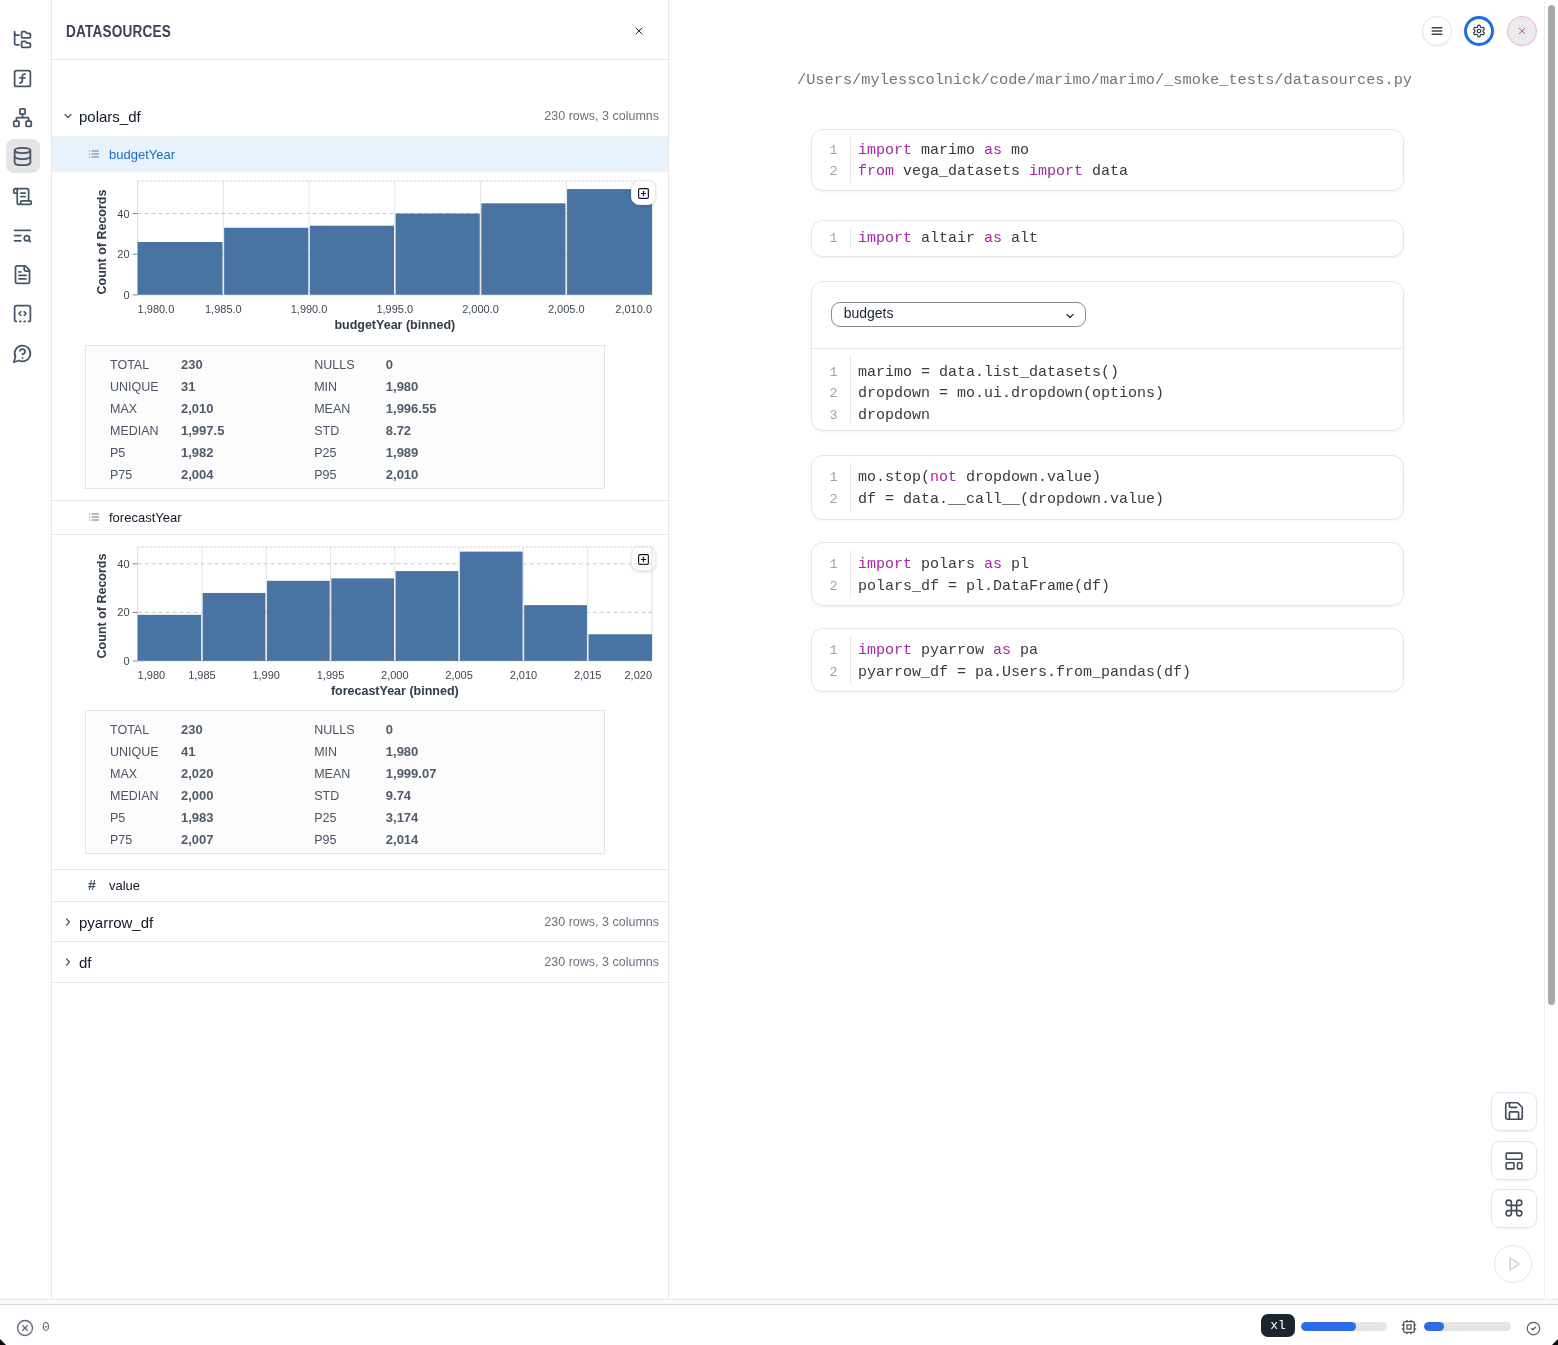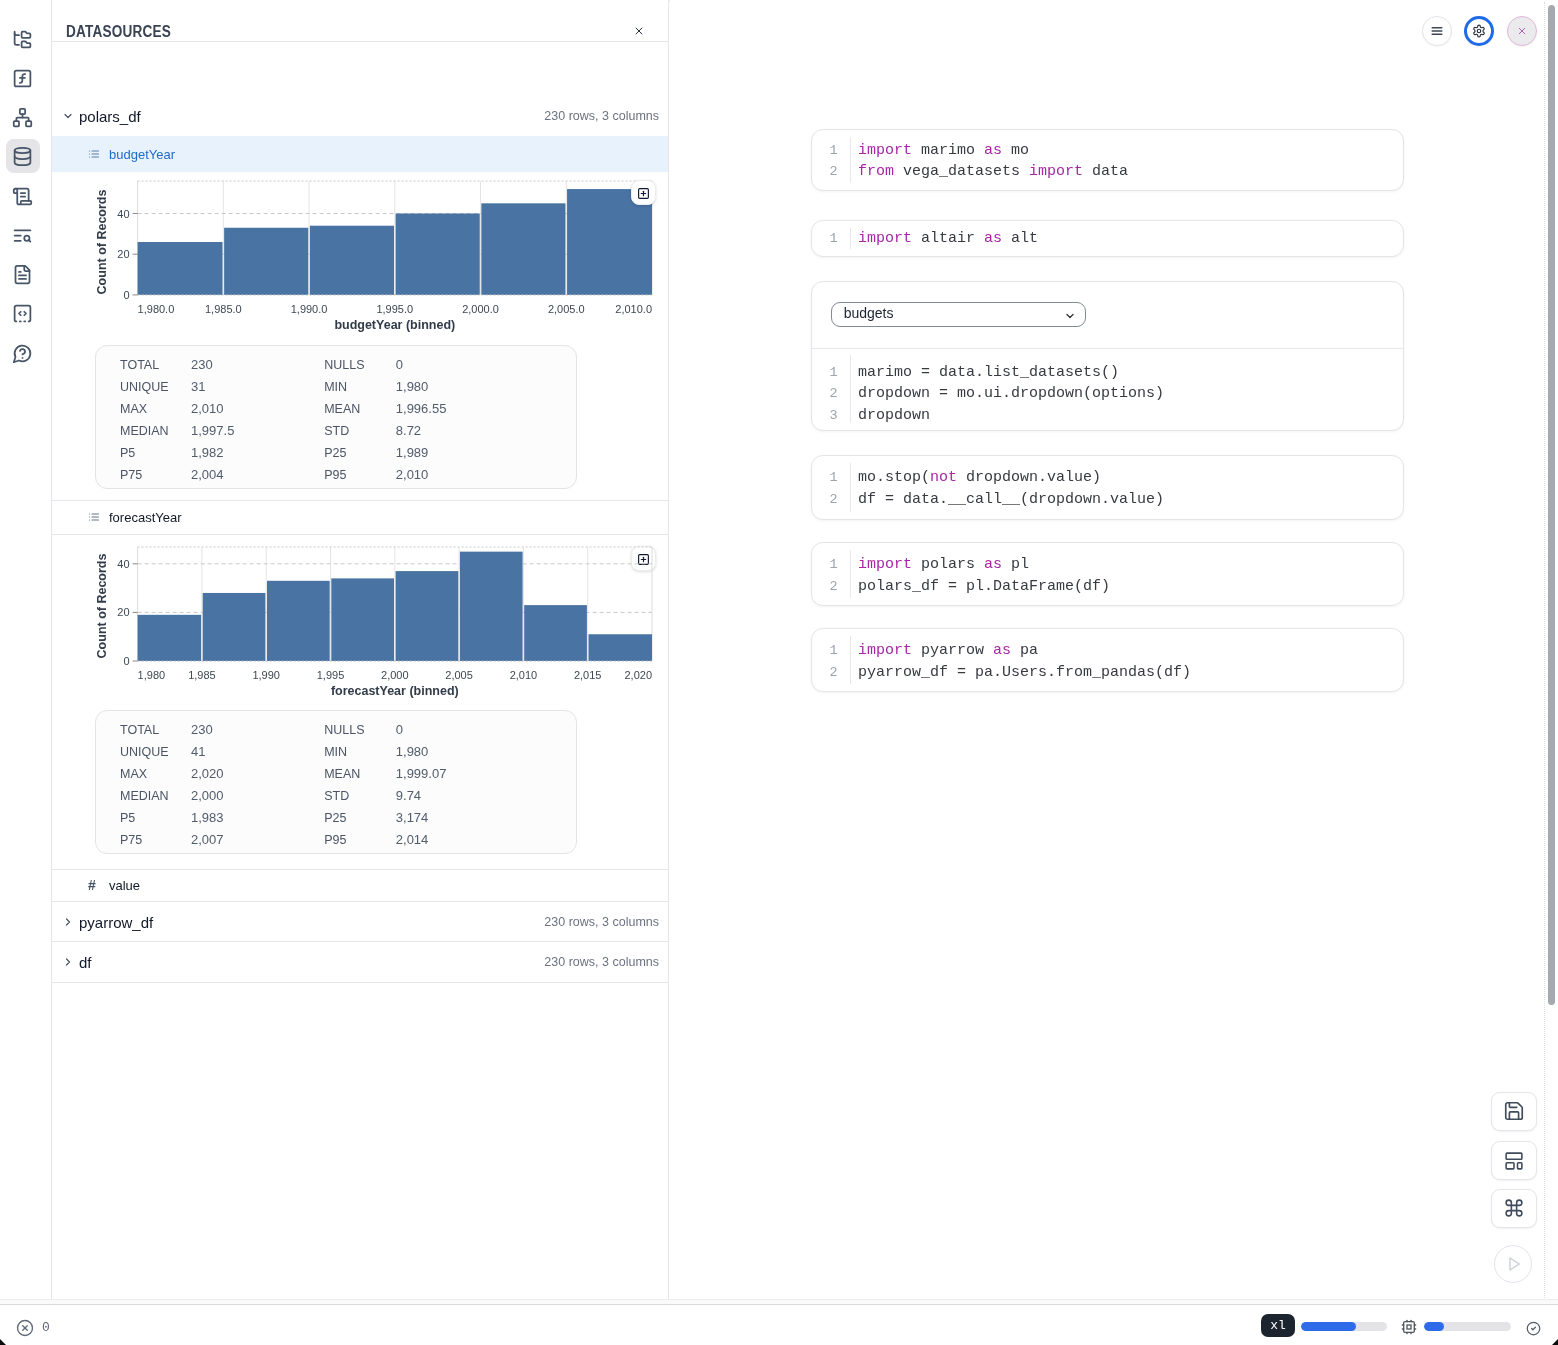--- a/index.html
+++ b/index.html
@@ -5,37 +5,37 @@
 * { margin:0; padding:0; box-sizing:border-box; }
 html,body { width:1558px; height:1345px; background:#fff; font-family:"Liberation Sans", sans-serif; overflow:hidden; position:relative; color:#1f2937; }
 .abs { position:absolute; }
 svg { display:block; }
 
 #rail { position:absolute; left:0; top:0; width:52px; height:1299px; background:#fff; border-right:1px solid #e5e7eb; }
 .ricon { position:absolute; left:11.5px; width:21px; height:21px; color:#475569; }
 #railsel { position:absolute; left:6px; top:139px; width:34px; height:34px; background:#e5e5e8; border-radius:8px; }
 
 #panel { position:absolute; left:52px; top:0; width:617px; height:1299px; background:#fff; border-right:1px solid #e5e7eb; }
-#phead { position:absolute; left:0; top:0; width:100%; height:42px; border-bottom:1px solid #e5e7eb;text-align:right; }
+#phead { position:absolute; left:0; top:0; width:100%; height:60px; border-bottom:1px solid #e5e7eb;text-align:right; }
 #ptitle { position:absolute; left:14px; top:23px; font-size:16px; font-weight:bold; letter-spacing:.2px; color:#3a4353; transform:scaleX(.85); transform-origin:left center; }
 #pclose { position:absolute; left:581px; top:25px; width:12px; height:12px; color:#252f3f; }
 #psearch { position:absolute; left:0; top:58px; width:100%; height:36px; border-bottom:1px solid #e5e7eb; }
 #psearch svg { position:absolute; left:15px; top:11px; color:#7c838d; }
 #psearch span { position:absolute; left:44px; top:10px; font-size:15px; color:#9ca3af; }
 .trow { position:absolute; left:0; width:100%; }
 .trow .chev { position:absolute; left:10px; top:50%; margin-top:-6px; width:12px; height:12px; color:#475569; }
 .tname { position:absolute; left:27px; top:50%; transform:translateY(-50%); font-size:15px; color:#111827; }
 .tmeta { position:absolute; right:9px; top:50%; transform:translateY(-50%); font-size:12.5px; color:#6b7280; }
 .colrow-ic { position:absolute; left:36px; top:50%; margin-top:-6px; width:12px; height:12px; color:#64748b; }
 .colname { position:absolute; left:57px; top:50%; transform:translateY(-50%); font-size:13px; color:#111827; }
 
-.statbox { position:absolute; left:43px; width:482px; background:#fcfcfd; border:1px solid #e4e4e7; border-radius:12px; }
+.statbox { position:absolute; left:33px; width:520px; background:#fcfcfd; border:1px solid #e4e4e7; border-radius:0; }
 .srow { position:absolute; left:0; width:100%; height:22px; }
 .slab { position:absolute; font-size:12.5px; color:#4a5463; top:3px; }
-.sval { position:absolute; font-size:13px; font-weight:normal; color:#515c6b; top:2.5px; }
+.sval { position:absolute; font-size:13px; font-weight:bold; color:#515c6b; top:2.5px; }
 .l1 { left:24px; } .v1 { left:95px; } .l2 { left:228.2px; } .v2 { left:299.8px; }
 .expbtn { position:absolute; width:25px; height:25px; background:#fff; border:1px solid #ededf0; border-radius:8px; box-shadow:0 1px 3px rgba(0,0,0,.14); color:#0f172a; }
 .expbtn svg { position:absolute; left:5.5px; top:5.5px; }
 .hline { position:absolute; left:0; width:100%; height:0; border-top:1px solid #e5e7eb; }
 
 #main { position:absolute; left:670px; top:0; width:888px; height:1299px; background:#fff; }
 #fpath { position:absolute; left:127px; top:71px; font-family:"Liberation Mono", monospace; font-size:15.3px; color:#6e7681; }
 .cell { position:absolute; left:140.5px; width:593px; background:#fff; border:1px solid #e3e5e8; border-radius:12px; box-shadow:0 1px 3px rgba(0,0,0,.05); }
 .cl { position:relative; height:21.5px; }
 .cl .no { position:absolute; left:0; top:0; width:26px; text-align:right; font-family:"Liberation Mono", monospace; font-size:13.5px; color:#9da3ab; line-height:21.5px; }
@@ -360,20 +360,21 @@
     <svg class="chev" viewBox="0 0 24 24" fill="none" stroke="currentColor" stroke-width="2.4" stroke-linecap="round" stroke-linejoin="round">
         <path d="m9 6 6 6-6 6"></path>
       </svg>
     <span class="tname">df</span>
     <span class="tmeta">230 rows, 3 columns</span>
   </div>
   <div class="hline" style="top:981.8px;"></div>
 </div>
 
 <div id="main">
+  <div id="fpath">/Users/mylesscolnick/code/marimo/marimo/_smoke_tests/datasources.py</div>
 
   <div class="circbtn" style="left:752px; top:16px;">
     <svg width="13" height="13" viewBox="0 0 24 24" fill="none" stroke="#3d4754" stroke-width="2.4" stroke-linecap="round">
         <path d="M3 6h18"></path>
         <path d="M3 12h18"></path>
         <path d="M3 18h18"></path>
       </svg>
   </div>
   <div class="circbtn" style="left:794px; top:16px; border:3px solid #1f6ae8;">
     <svg width="14" height="14" viewBox="0 0 24 24" fill="none" stroke="#2a3240" stroke-width="2" stroke-linecap="round" stroke-linejoin="round">

